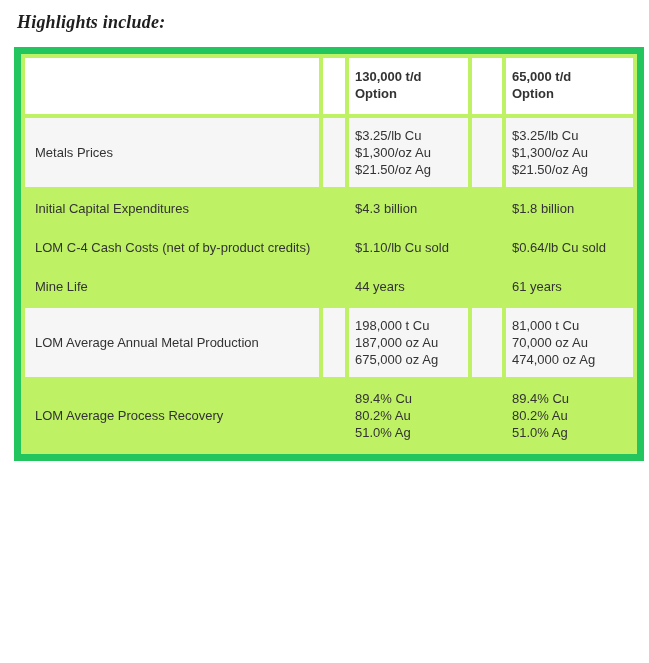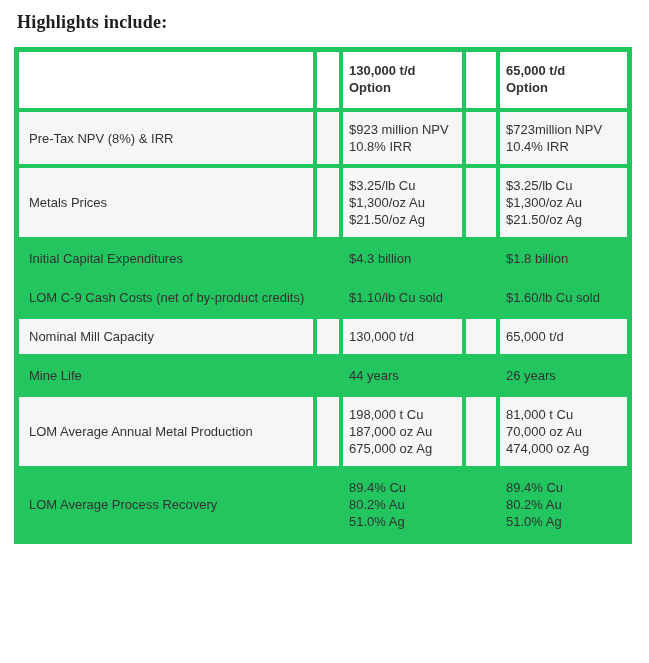--- a/index.html
+++ b/index.html
@@ -19,29 +19,30 @@
     background: #ffffff;
     overflow: hidden;
   }
   .heading {
     font-family: "Liberation Serif", serif;
     font-weight: bold;
     font-size: 18px;
     color: #1e1e1e;
     margin: 12px 0 0 17px;
     letter-spacing: 0.2px;
+    font-style: italic;
   }
   table.highlights {
     border-collapse: separate;
     border-spacing: 4px;
-    border: 1px solid #22c55e;
+    border: 7px solid #22c55e;
     margin: 14px 0 0 14px;
     width: 606px;
     table-layout: fixed;
-    background: #22c55e;
+    background: #bef264;
   }
   col.c-label  { width: 294px; }
   col.c-gap1   { width: 22px;  }
   col.c-val1   { width: 119px; }
   col.c-gap2   { width: 30px;  }
   col.c-val2   { width: 127px; }
   th, td {
     font-size: 13px;
     line-height: 17px;
     text-align: left;
@@ -88,35 +89,20 @@
         <th></th>
         <th>
           <div class="cell-line">65,000 t/d</div>
           <div class="cell-line">Option</div>
         </th>
       </tr>
     </thead>
     <tbody id="table-body">
         <tr class="shaded">
           <td class="label-cell">
-            <div class="label-line">Pre-Tax NPV (8%) &amp; IRR</div>
-          </td>
-          <td class="spacer-cell"></td>
-          <td>
-            <div class="cell-line">$923 million NPV</div>
-            <div class="cell-line">10.8% IRR</div>
-          </td>
-          <td class="spacer-cell"></td>
-          <td>
-            <div class="cell-line">$723million NPV</div>
-            <div class="cell-line">10.4% IRR</div>
-          </td>
-        </tr>
-        <tr class="shaded">
-          <td class="label-cell">
             <div class="label-line">Metals Prices</div>
           </td>
           <td class="spacer-cell"></td>
           <td>
             <div class="cell-line">$3.25/lb Cu</div>
             <div class="cell-line">$1,300/oz Au</div>
             <div class="cell-line">$21.50/oz Ag</div>
           </td>
           <td class="spacer-cell"></td>
           <td>
@@ -133,55 +119,42 @@
           <td>
             <div class="cell-line">$4.3 billion</div>
           </td>
           <td class="spacer-cell"></td>
           <td>
             <div class="cell-line">$1.8 billion</div>
           </td>
         </tr>
         <tr>
           <td class="label-cell">
-            <div class="label-line">LOM C-9 Cash Costs (net of by-product credits)</div>
+            <div class="label-line">LOM C-4 Cash Costs (net of by-product credits)</div>
           </td>
           <td class="spacer-cell"></td>
           <td>
             <div class="cell-line">$1.10/lb Cu sold</div>
           </td>
           <td class="spacer-cell"></td>
           <td>
-            <div class="cell-line">$1.60/lb Cu sold</div>
-          </td>
-        </tr>
-        <tr class="shaded">
-          <td class="label-cell">
-            <div class="label-line">Nominal Mill Capacity</div>
-          </td>
-          <td class="spacer-cell"></td>
-          <td>
-            <div class="cell-line">130,000 t/d</div>
-          </td>
-          <td class="spacer-cell"></td>
-          <td>
-            <div class="cell-line">65,000 t/d</div>
+            <div class="cell-line">$0.64/lb Cu sold</div>
           </td>
         </tr>
         <tr>
           <td class="label-cell">
             <div class="label-line">Mine Life</div>
           </td>
           <td class="spacer-cell"></td>
           <td>
             <div class="cell-line">44 years</div>
           </td>
           <td class="spacer-cell"></td>
           <td>
-            <div class="cell-line">26 years</div>
+            <div class="cell-line">61 years</div>
           </td>
         </tr>
         <tr class="shaded">
           <td class="label-cell">
             <div class="label-line">LOM Average Annual Metal Production</div>
           </td>
           <td class="spacer-cell"></td>
           <td>
             <div class="cell-line">198,000 t Cu</div>
             <div class="cell-line">187,000 oz Au</div>

